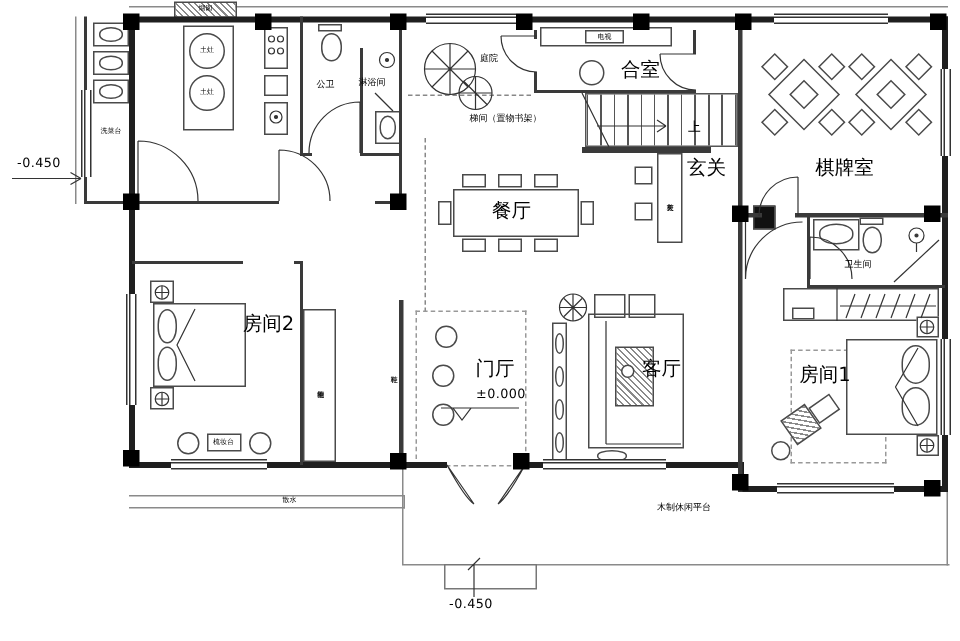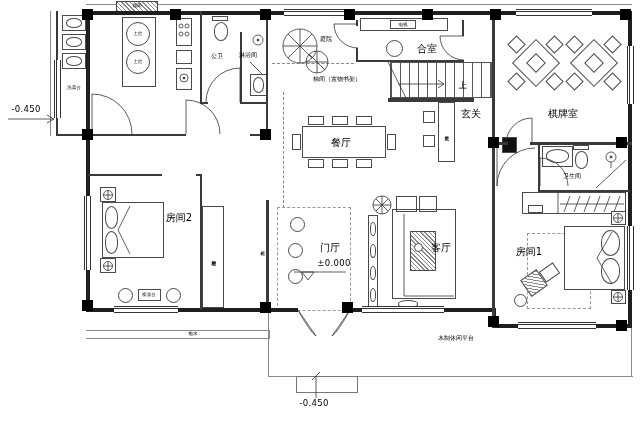--- a/index.html
+++ b/index.html
@@ -18,21 +18,21 @@
          background:repeating-linear-gradient(90deg,#555 0 1px,#fff 1px 9px)}
   .dia{position:absolute;border:1px solid #4a4a4a;background:#fff;z-index:2;
        transform:rotate(45deg);box-sizing:border-box}
   .dash{position:absolute;border-top:1px dashed #888;z-index:1}
   .dashv{position:absolute;border-left:1px dashed #888;z-index:1}
   .dashr{position:absolute;border:1px dashed #999;z-index:1}
   .win{position:absolute;height:5px;border-top:1px solid #333;border-bottom:1px solid #333;background:#fff;z-index:4}
   .win::after{content:"";display:block;height:1px;background:#333;margin-top:1px}
   .winv{position:absolute;width:5px;border-left:1px solid #333;border-right:1px solid #333;background:#fff;z-index:4}
   .winv::after{content:"";display:block;width:1px;height:100%;background:#333;margin-left:1px}
-  .lbl{position:absolute;font-size:10px;line-height:1.1;white-space:nowrap;z-index:6;
+  .lbl{position:absolute;font-size:13px;line-height:1.1;white-space:nowrap;z-index:6;
        transform:translate(-50%,-50%)}
   .s5{font-size:7px;transform:translate(-50%,-50%) scale(.66)}
   .s6{font-size:7px;transform:translate(-50%,-50%) scale(.86)}
   .s8{font-size:8.5px;letter-spacing:.3px}
   .v{writing-mode:vertical-rl}
   .v.s5{transform:translate(-50%,-50%) scale(.66)}
   svg.lines{position:absolute;left:0;top:0;z-index:4}
 </style>
 </head>
 <body>
@@ -303,19 +303,19 @@
   <div class="lbl s5 v" style="left:446px;top:132px">玄关柜</div>
   <div class="lbl" style="left:341px;top:142px">餐厅</div>
   <div class="lbl" style="left:179px;top:217px">房间2</div>
   <div class="lbl s5 v" style="left:213px;top:257px">置物柜</div>
   <div class="lbl s5" style="left:149px;top:295px">梳妆台</div>
   <div class="lbl s5 v" style="left:262px;top:247px">鞋柜</div>
   <div class="lbl" style="left:330px;top:247px">门厅</div>
   <div class="lbl s8" style="left:334px;top:264px">±0.000</div>
   <div class="lbl" style="left:441px;top:247px">客厅</div>
   <div class="lbl s6" style="left:572px;top:177px">卫生间</div>
-  <div class="lbl" style="left:529px;top:251px">房间1</div>
+  <div class="lbl" style="left:550px;top:251px">房间1</div>
   <div class="lbl s6" style="left:456px;top:339px">木制休闲平台</div>
   <div class="lbl s5" style="left:193px;top:334px">散水</div>
   <div class="lbl s8" style="left:26px;top:110px">-0.450</div>
   <div class="lbl s8" style="left:314px;top:404px">-0.450</div>
 
 </div>
 
 </body></html>

